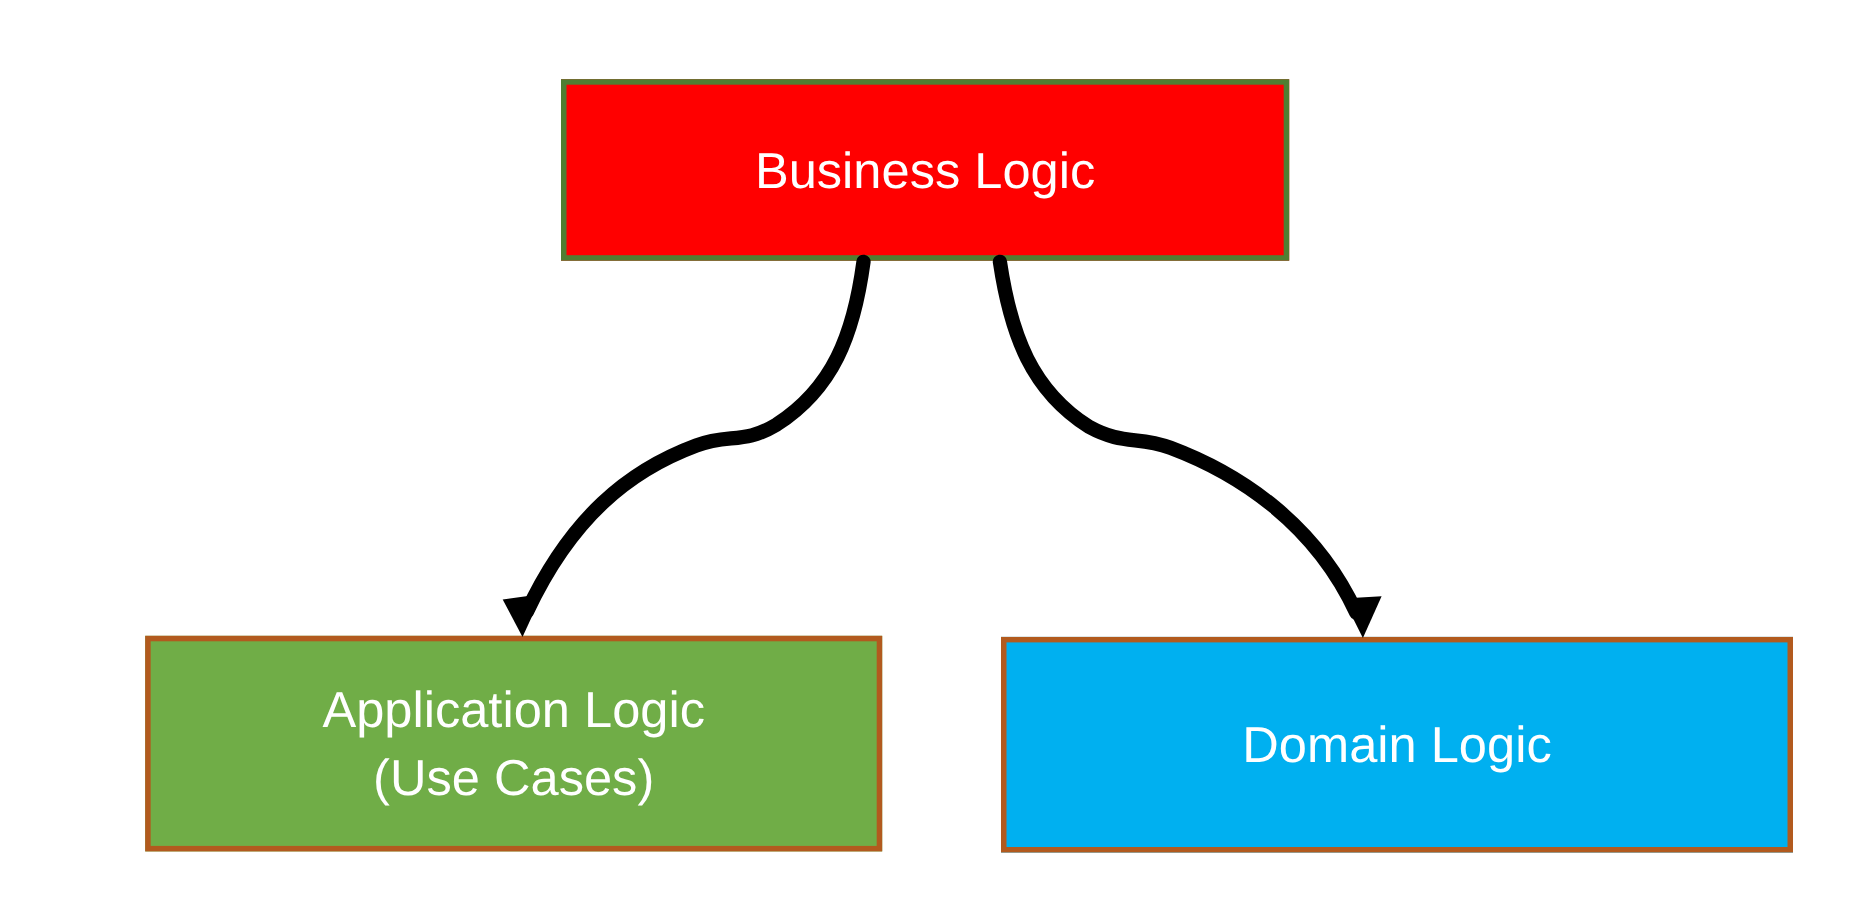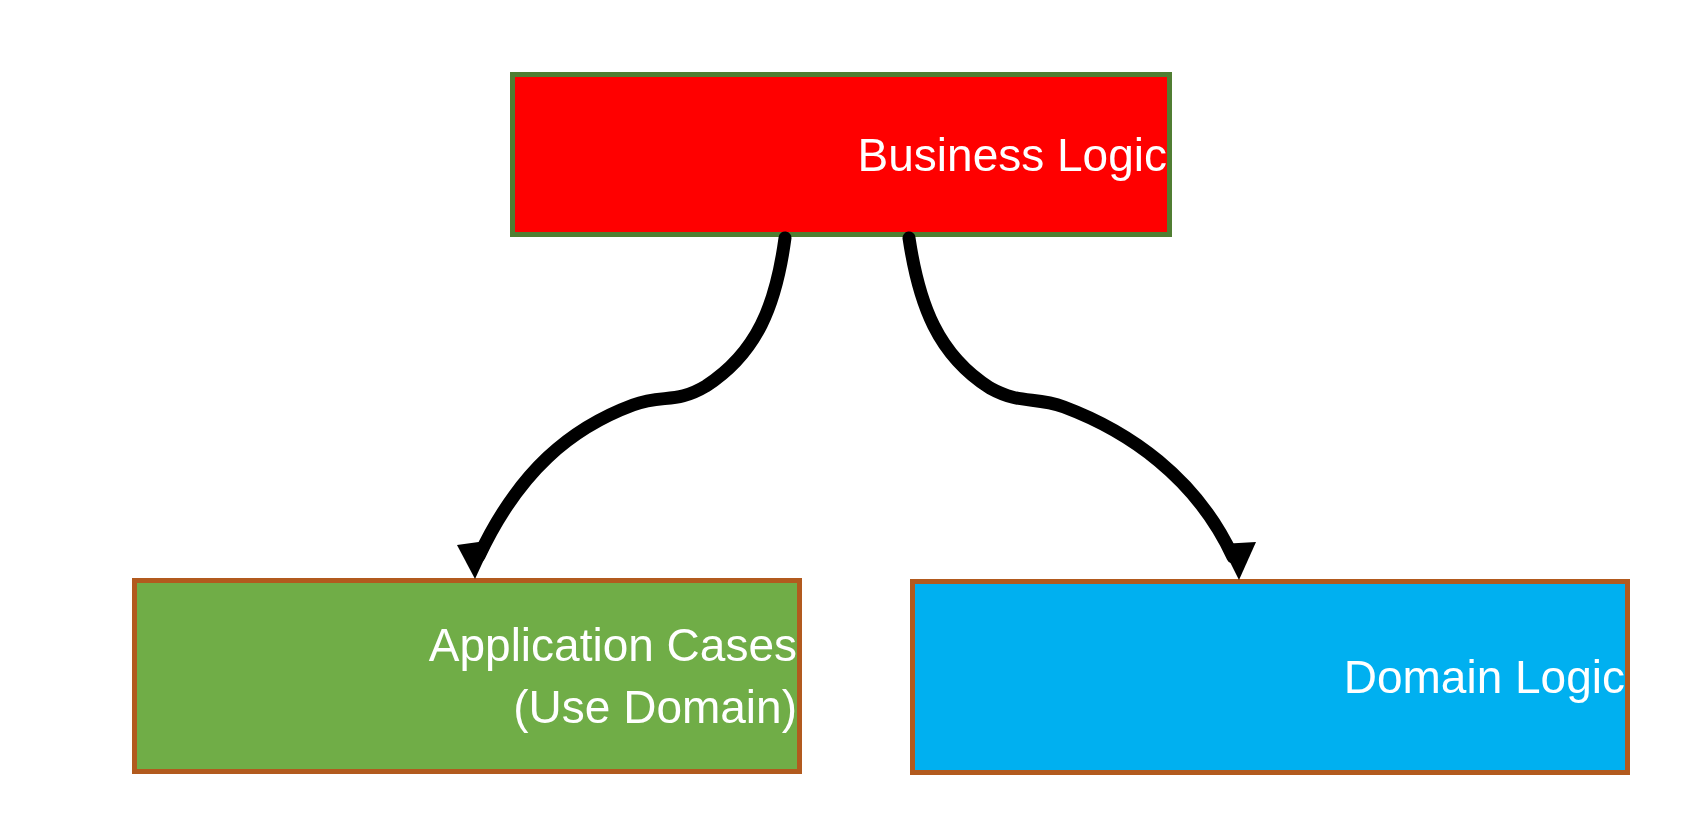--- a/index.html
+++ b/index.html
@@ -13,21 +13,21 @@
     height: 840px;
     background: #FFFFFF;
     overflow: hidden;
     font-family: "Liberation Sans", sans-serif;
   }
   .node {
     position: absolute;
     box-sizing: border-box;
     display: flex;
     flex-direction: column;
-    align-items: flex-end;
+    align-items: center;
     justify-content: center;
     text-align: center;
     color: #FFFFFF;
     font-size: 46px;
     line-height: 62px;
     z-index: 2;
   }
   .node-business {
     left: 510px; top: 72px;
     width: 662px; height: 165px;
@@ -55,22 +55,22 @@
 </head>
 <body>
 
 <div class="canvas">
 
   <div class="node node-business" style="background-color: rgb(255, 0, 0); border-color: rgb(80, 126, 50); color: rgb(255, 255, 255);">
     <span>Business Logic</span>
   </div>
 
   <div class="node node-application" style="background-color: rgb(112, 173, 71); border-color: rgb(178, 90, 30); color: rgb(255, 255, 255);">
-    <span>Application Cases</span>
-    <span>(Use Domain)</span>
+    <span>Application Logic</span>
+    <span>(Use Cases)</span>
   </div>
 
   <div class="node node-domain" style="background-color: rgb(0, 176, 240); border-color: rgb(178, 90, 30); color: rgb(255, 255, 255);">
     <span>Domain Logic</span>
   </div>
 
   <svg class="connector-layer" viewBox="0 0 1696 840">
 
     <g>
       <path d="M 785 238 C 776 305, 757 353, 706 386 C 676 404, 663 394, 633 405 C 571 428, 519 471, 479 556" fill="none" stroke-width="13" stroke-linecap="round" stroke="#000000"></path>

